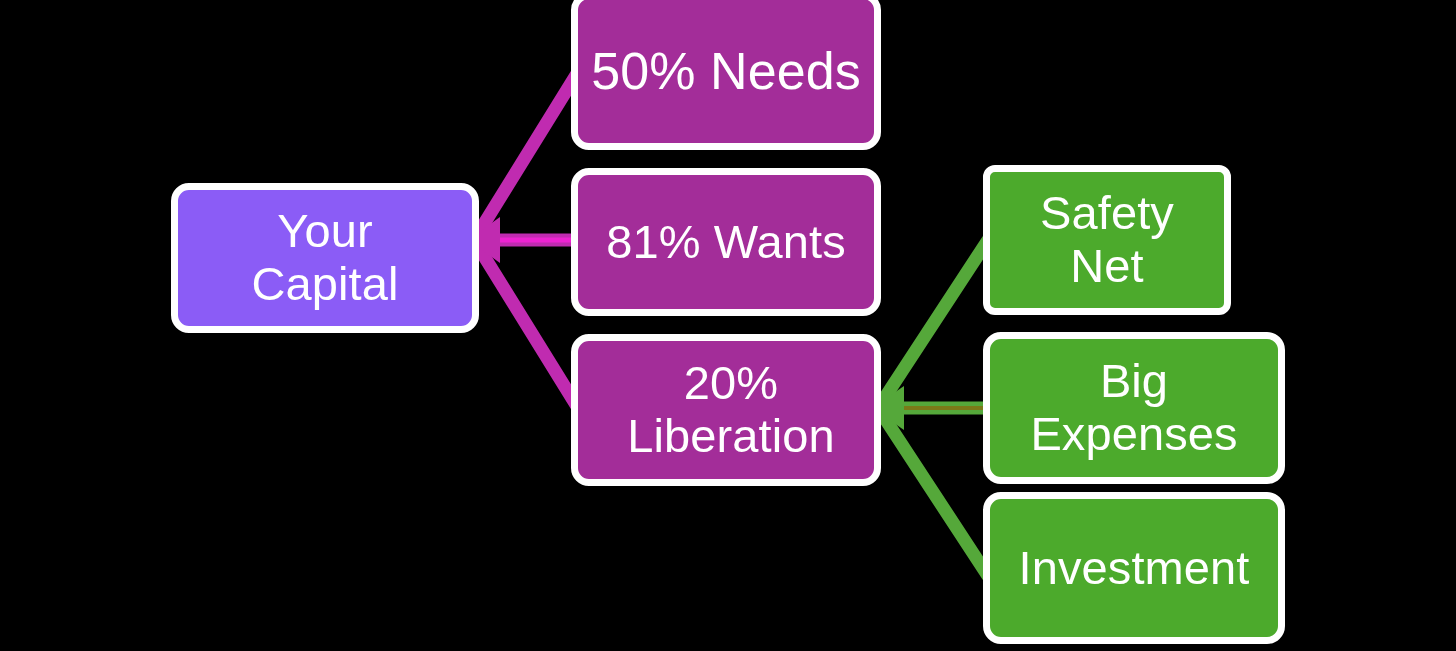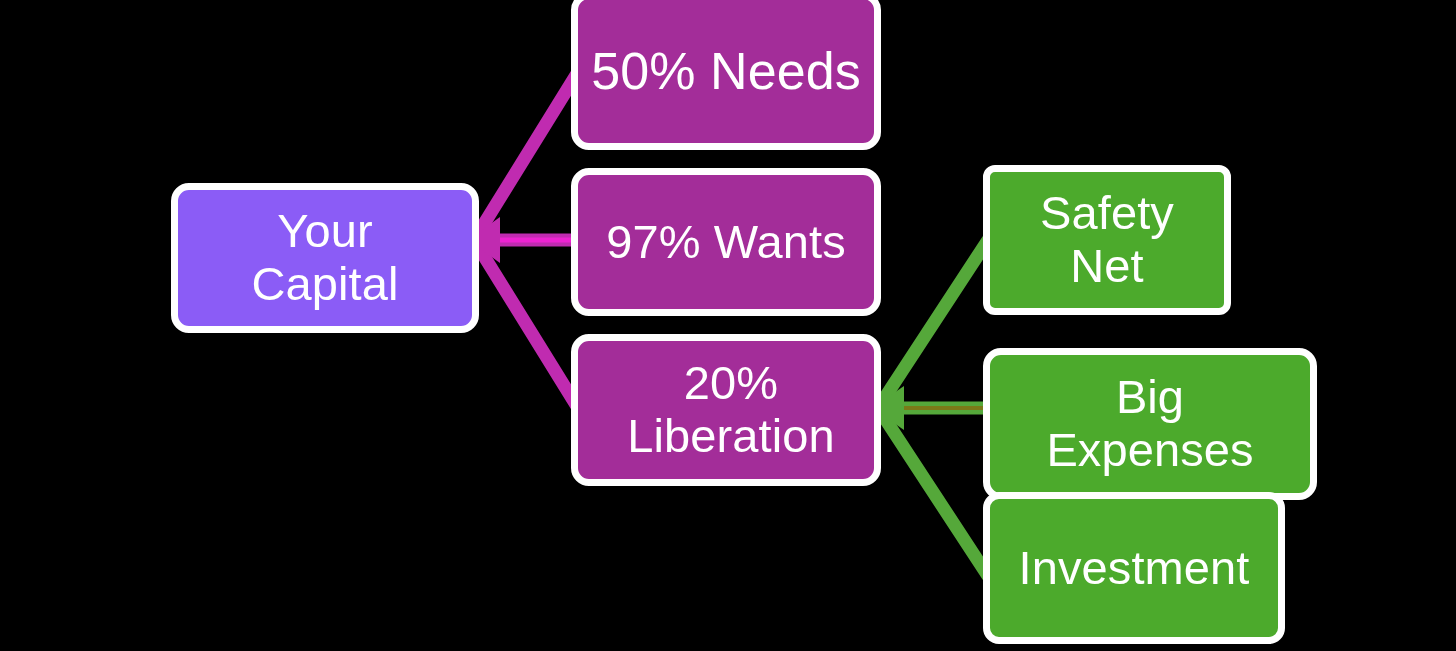--- a/index.html
+++ b/index.html
@@ -83,34 +83,33 @@
     top: 165px;
     width: 248px;
     height: 150px;
     background: #4caa2c;
     border-radius: 12px;
   }
   .node-safety .label { font-size: 47px; }
 
   .node-bigexp {
     left: 983px;
-    top: 348px;
-    width: 334px;
+    top: 332px;
+    width: 302px;
     height: 152px;
     background: #4caa2c;
   }
   .node-bigexp .label { font-size: 47px; }
 
   .node-investment {
     left: 983px;
     top: 492px;
     width: 302px;
     height: 152px;
     background: #4caa2c;
-    border-radius: 16px;
   }
   .node-investment .label { font-size: 47px; }
 </style>
 </head>
 <body>
 
 <div id="canvas">
 
   <svg id="connectors" viewBox="0 0 1456 651" xmlns="http://www.w3.org/2000/svg">
 
@@ -136,21 +135,21 @@
   <div class="node node-capital">
     <span class="label">Your
 Capital</span>
   </div>
 
   <div class="node node-needs">
     <span class="label">50% Needs</span>
   </div>
 
   <div class="node node-wants">
-    <span class="label">97% Wants</span>
+    <span class="label">81% Wants</span>
   </div>
 
   <div class="node node-liberation">
     <span class="label">20%
 Liberation</span>
   </div>
 
   <div class="node node-safety">
     <span class="label">Safety Net</span>
   </div>

